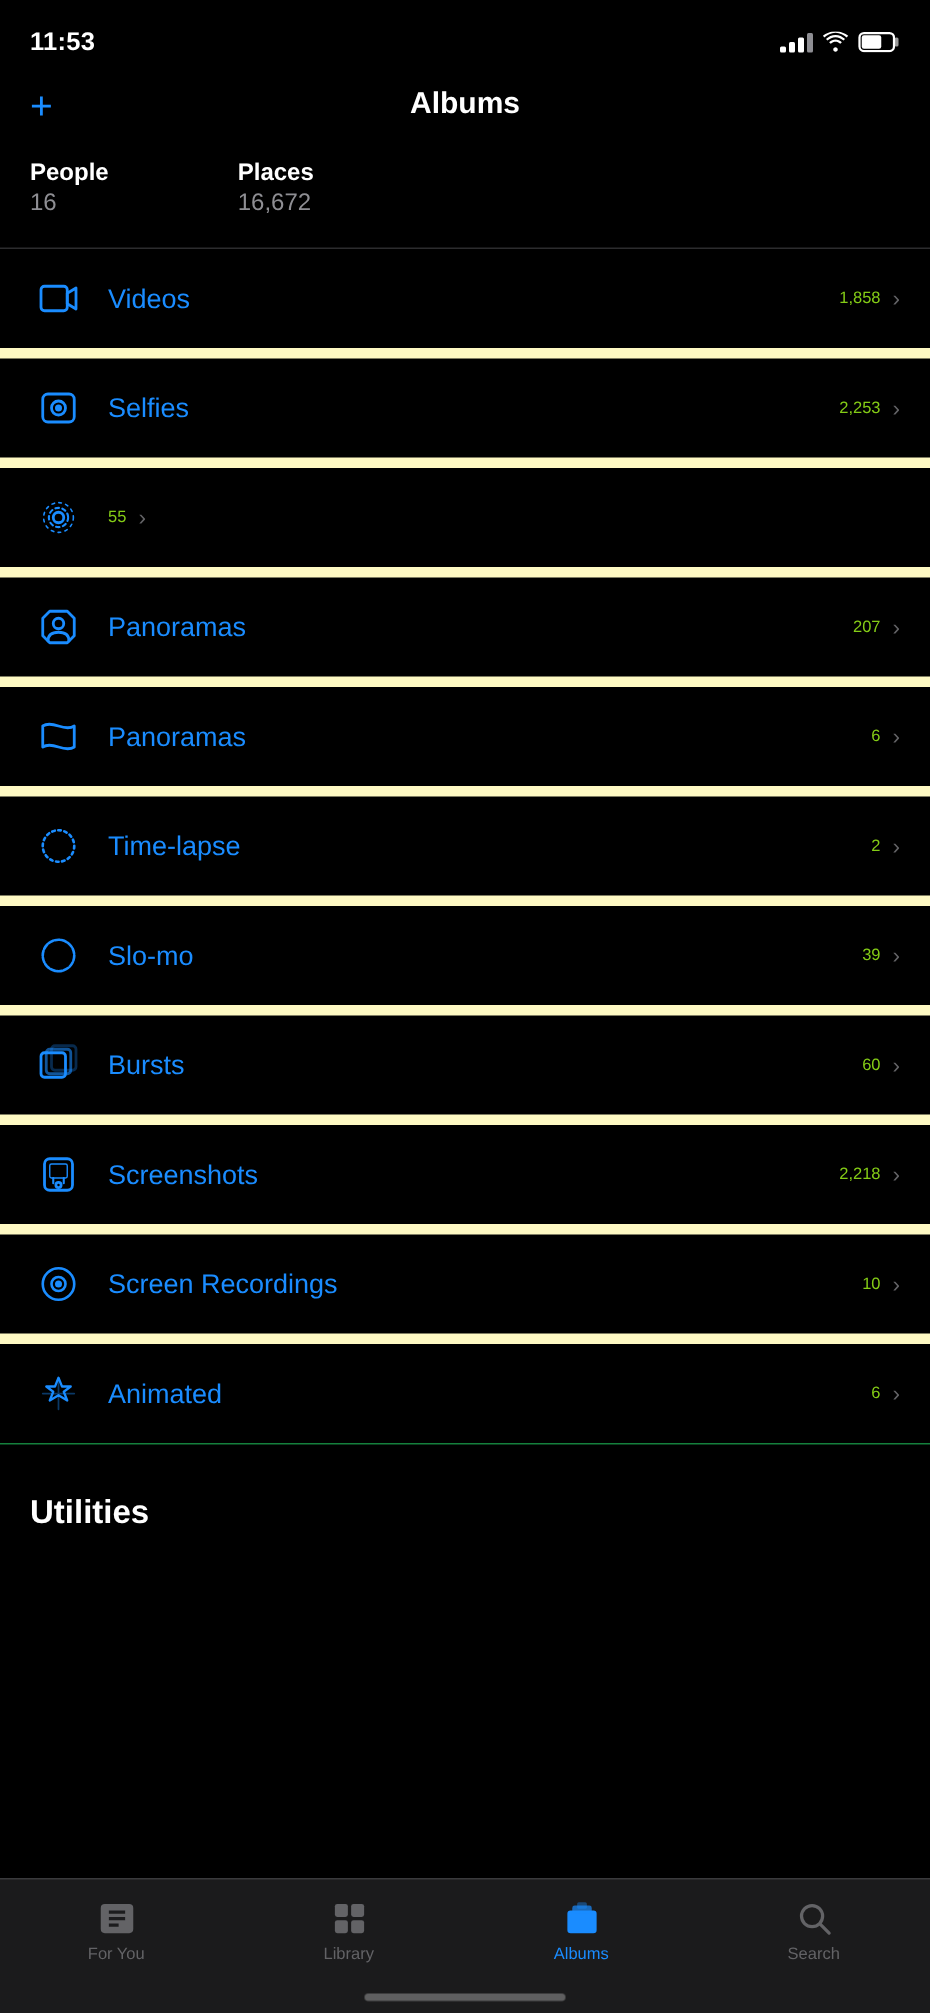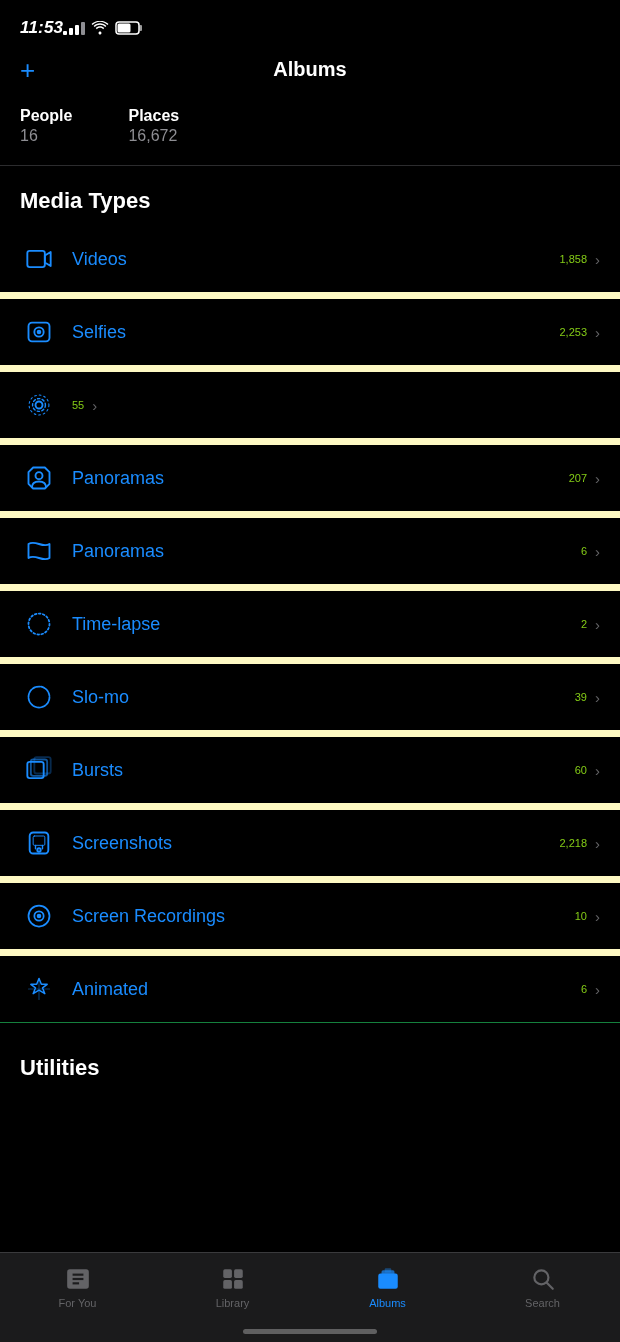--- a/index.html
+++ b/index.html
@@ -11,24 +11,24 @@
       font-family: -apple-system, 'SF Pro Display', 'Helvetica Neue', sans-serif;
       width: 620px;
       min-height: 1342px;
       overflow-x: hidden;
       position: relative;
     }
 
     
     .status-bar {
       display: flex;
+      justify-content: space-between;
       align-items: center;
       padding: 14px 20px 8px;
       height: 50px;
-      font-style: italic;
     }
     .status-time {
       font-size: 17px;
       font-weight: 600;
       color: #fff;
       letter-spacing: 0.2px;
     }
     .status-icons {
       display: flex;
       align-items: center;
@@ -64,21 +64,21 @@
       left: 20px;
       font-size: 26px;
       color: #1a8cff;
       font-weight: 300;
       line-height: 1;
     }
 
     
     .people-places {
       display: flex;
-      gap: 56px;
+      gap: 86px;
       padding: 10px 20px 20px;
     }
     .pp-item-label {
       font-size: 16px;
       font-weight: 600;
       color: #fff;
     }
     .pp-item-count {
       font-size: 16px;
       color: #8e8e93;
@@ -251,21 +251,20 @@
       <div class="pp-item-count">16</div>
     </div>
     <div class="pp-item">
       <div class="pp-item-label">Places</div>
       <div class="pp-item-count">16,672</div>
     </div>
   </div>
 
   <div class="divider"></div>
 
-  <div class="section-header">Media Types</div>
 
   <ul class="media-list">
 
     <li class="media-item">
       <div class="media-item-icon">
         <svg viewBox="0 0 24 24" width="28" height="28">
           <rect x="2" y="5" width="15" height="14" rx="2" ry="2"></rect>
           <polygon points="17,9 22,6 22,18 17,15"></polygon>
         </svg>
       </div>

